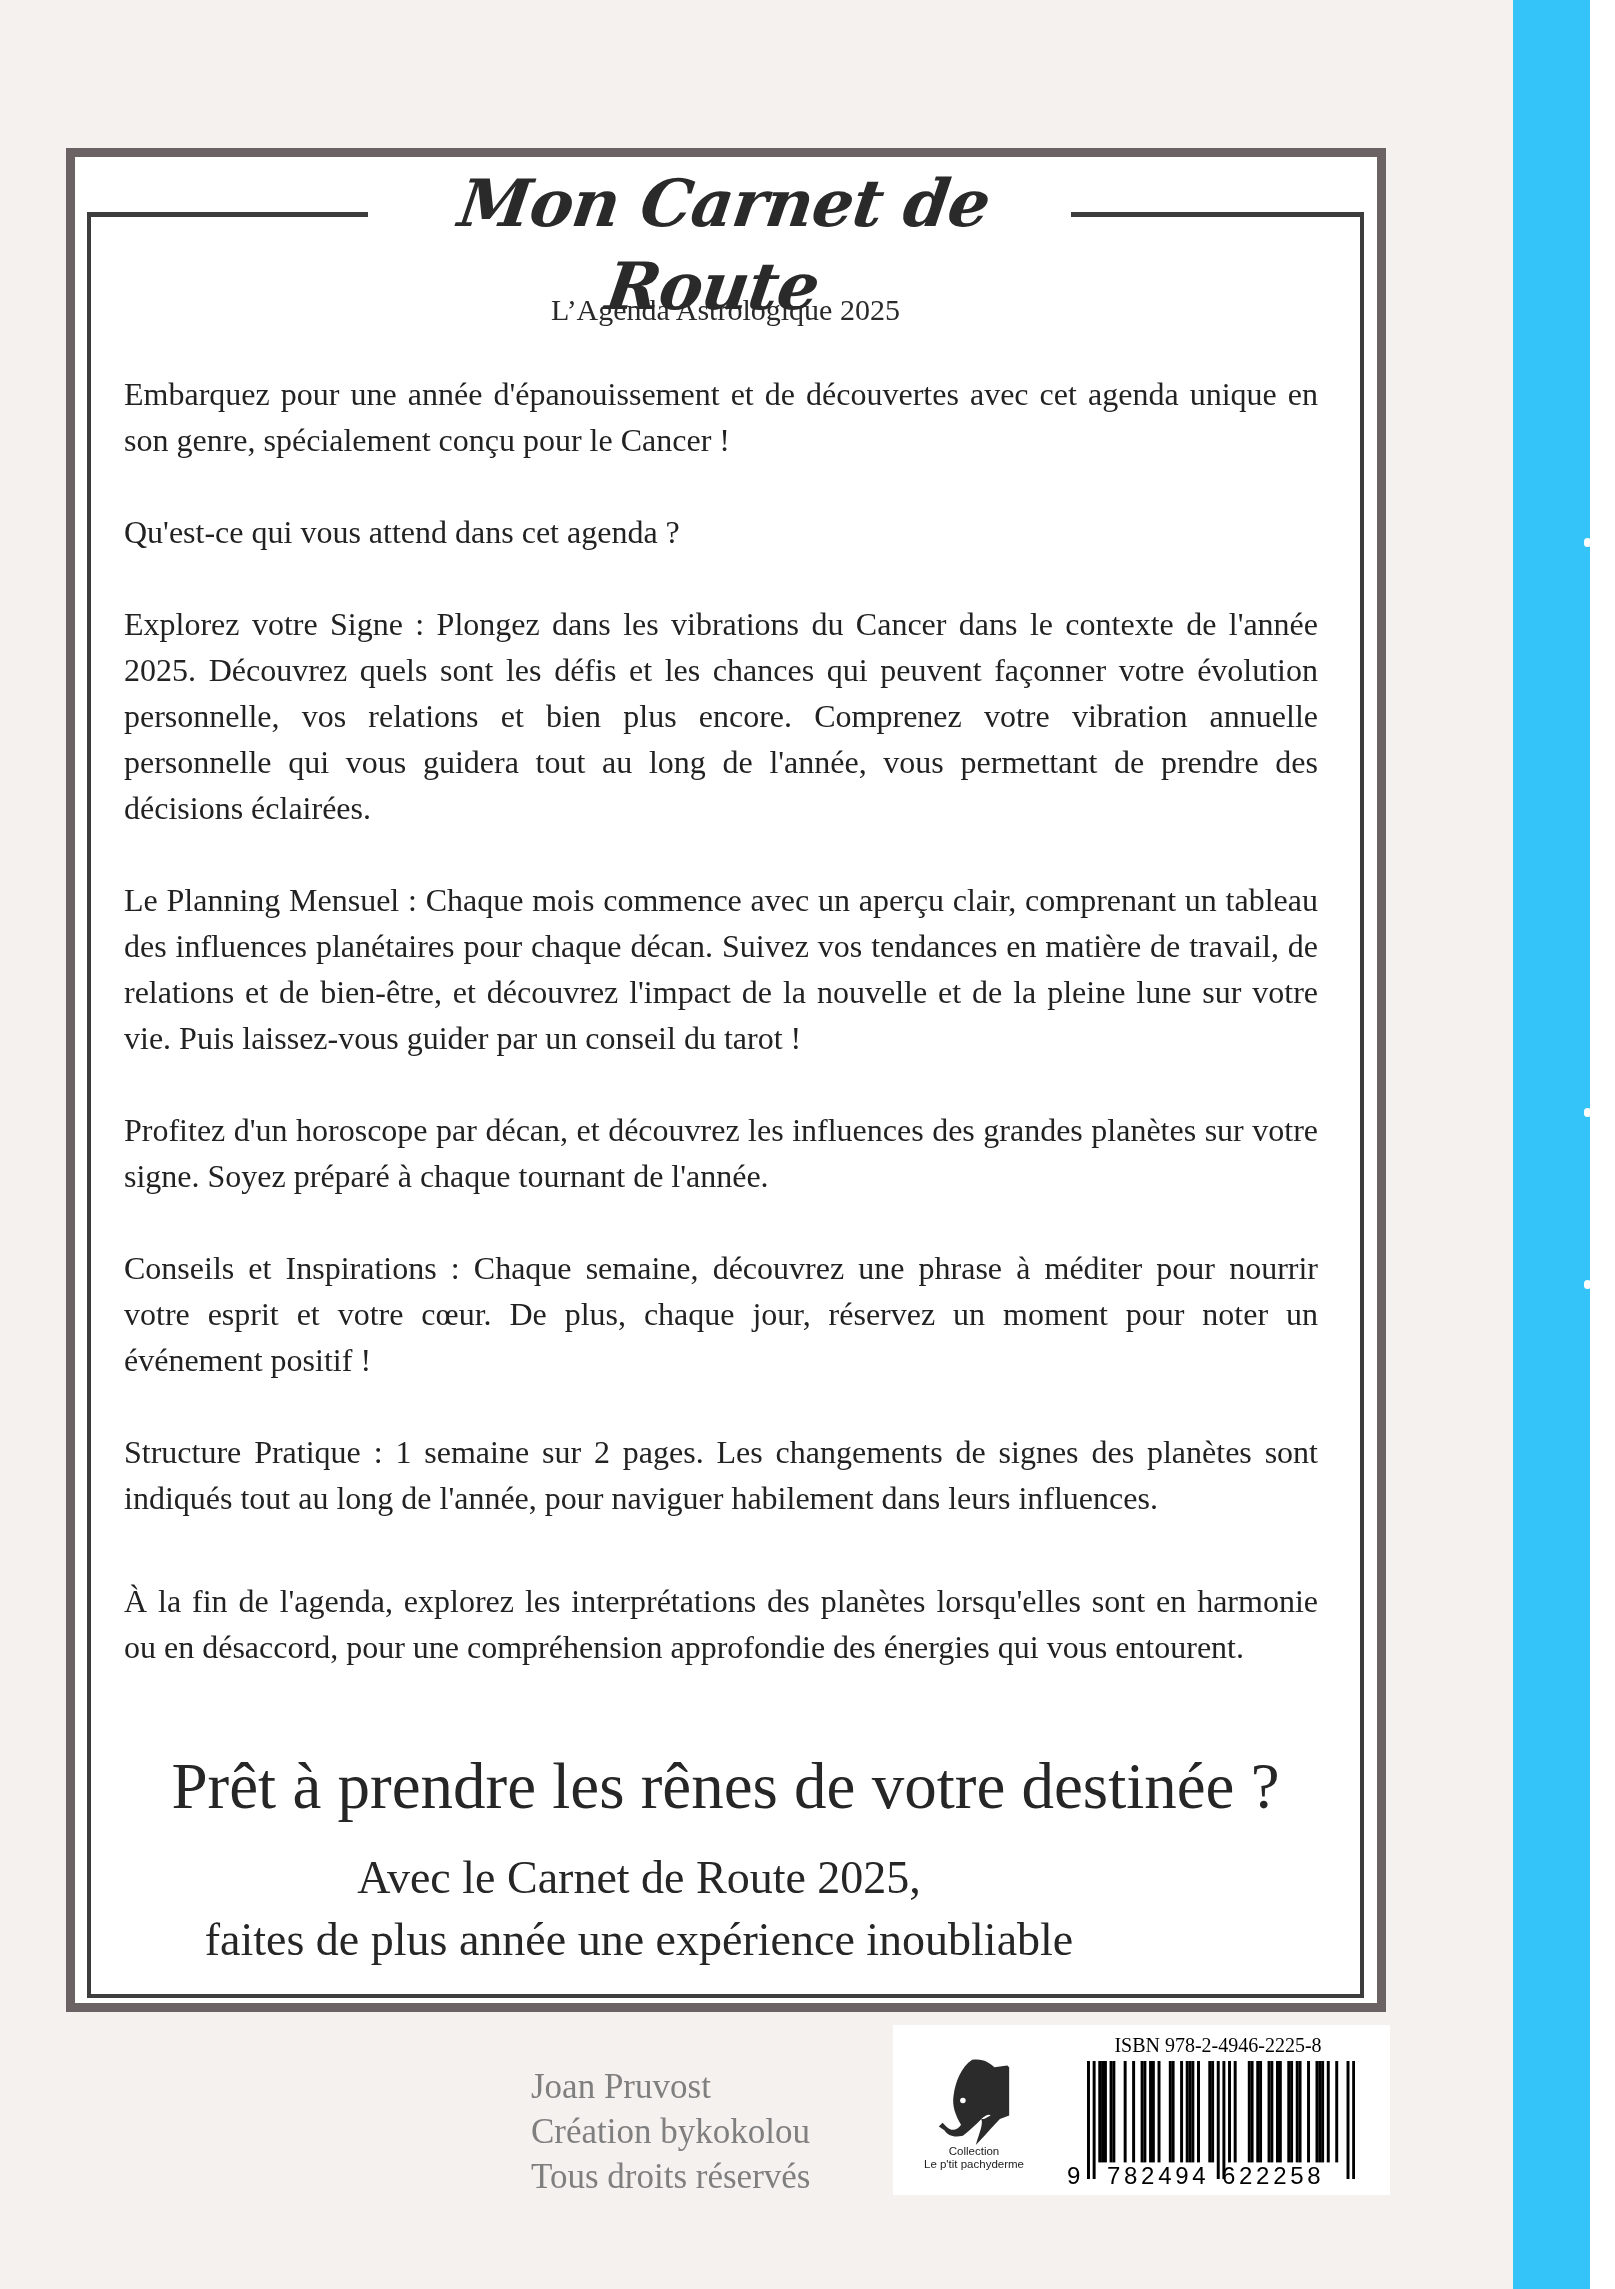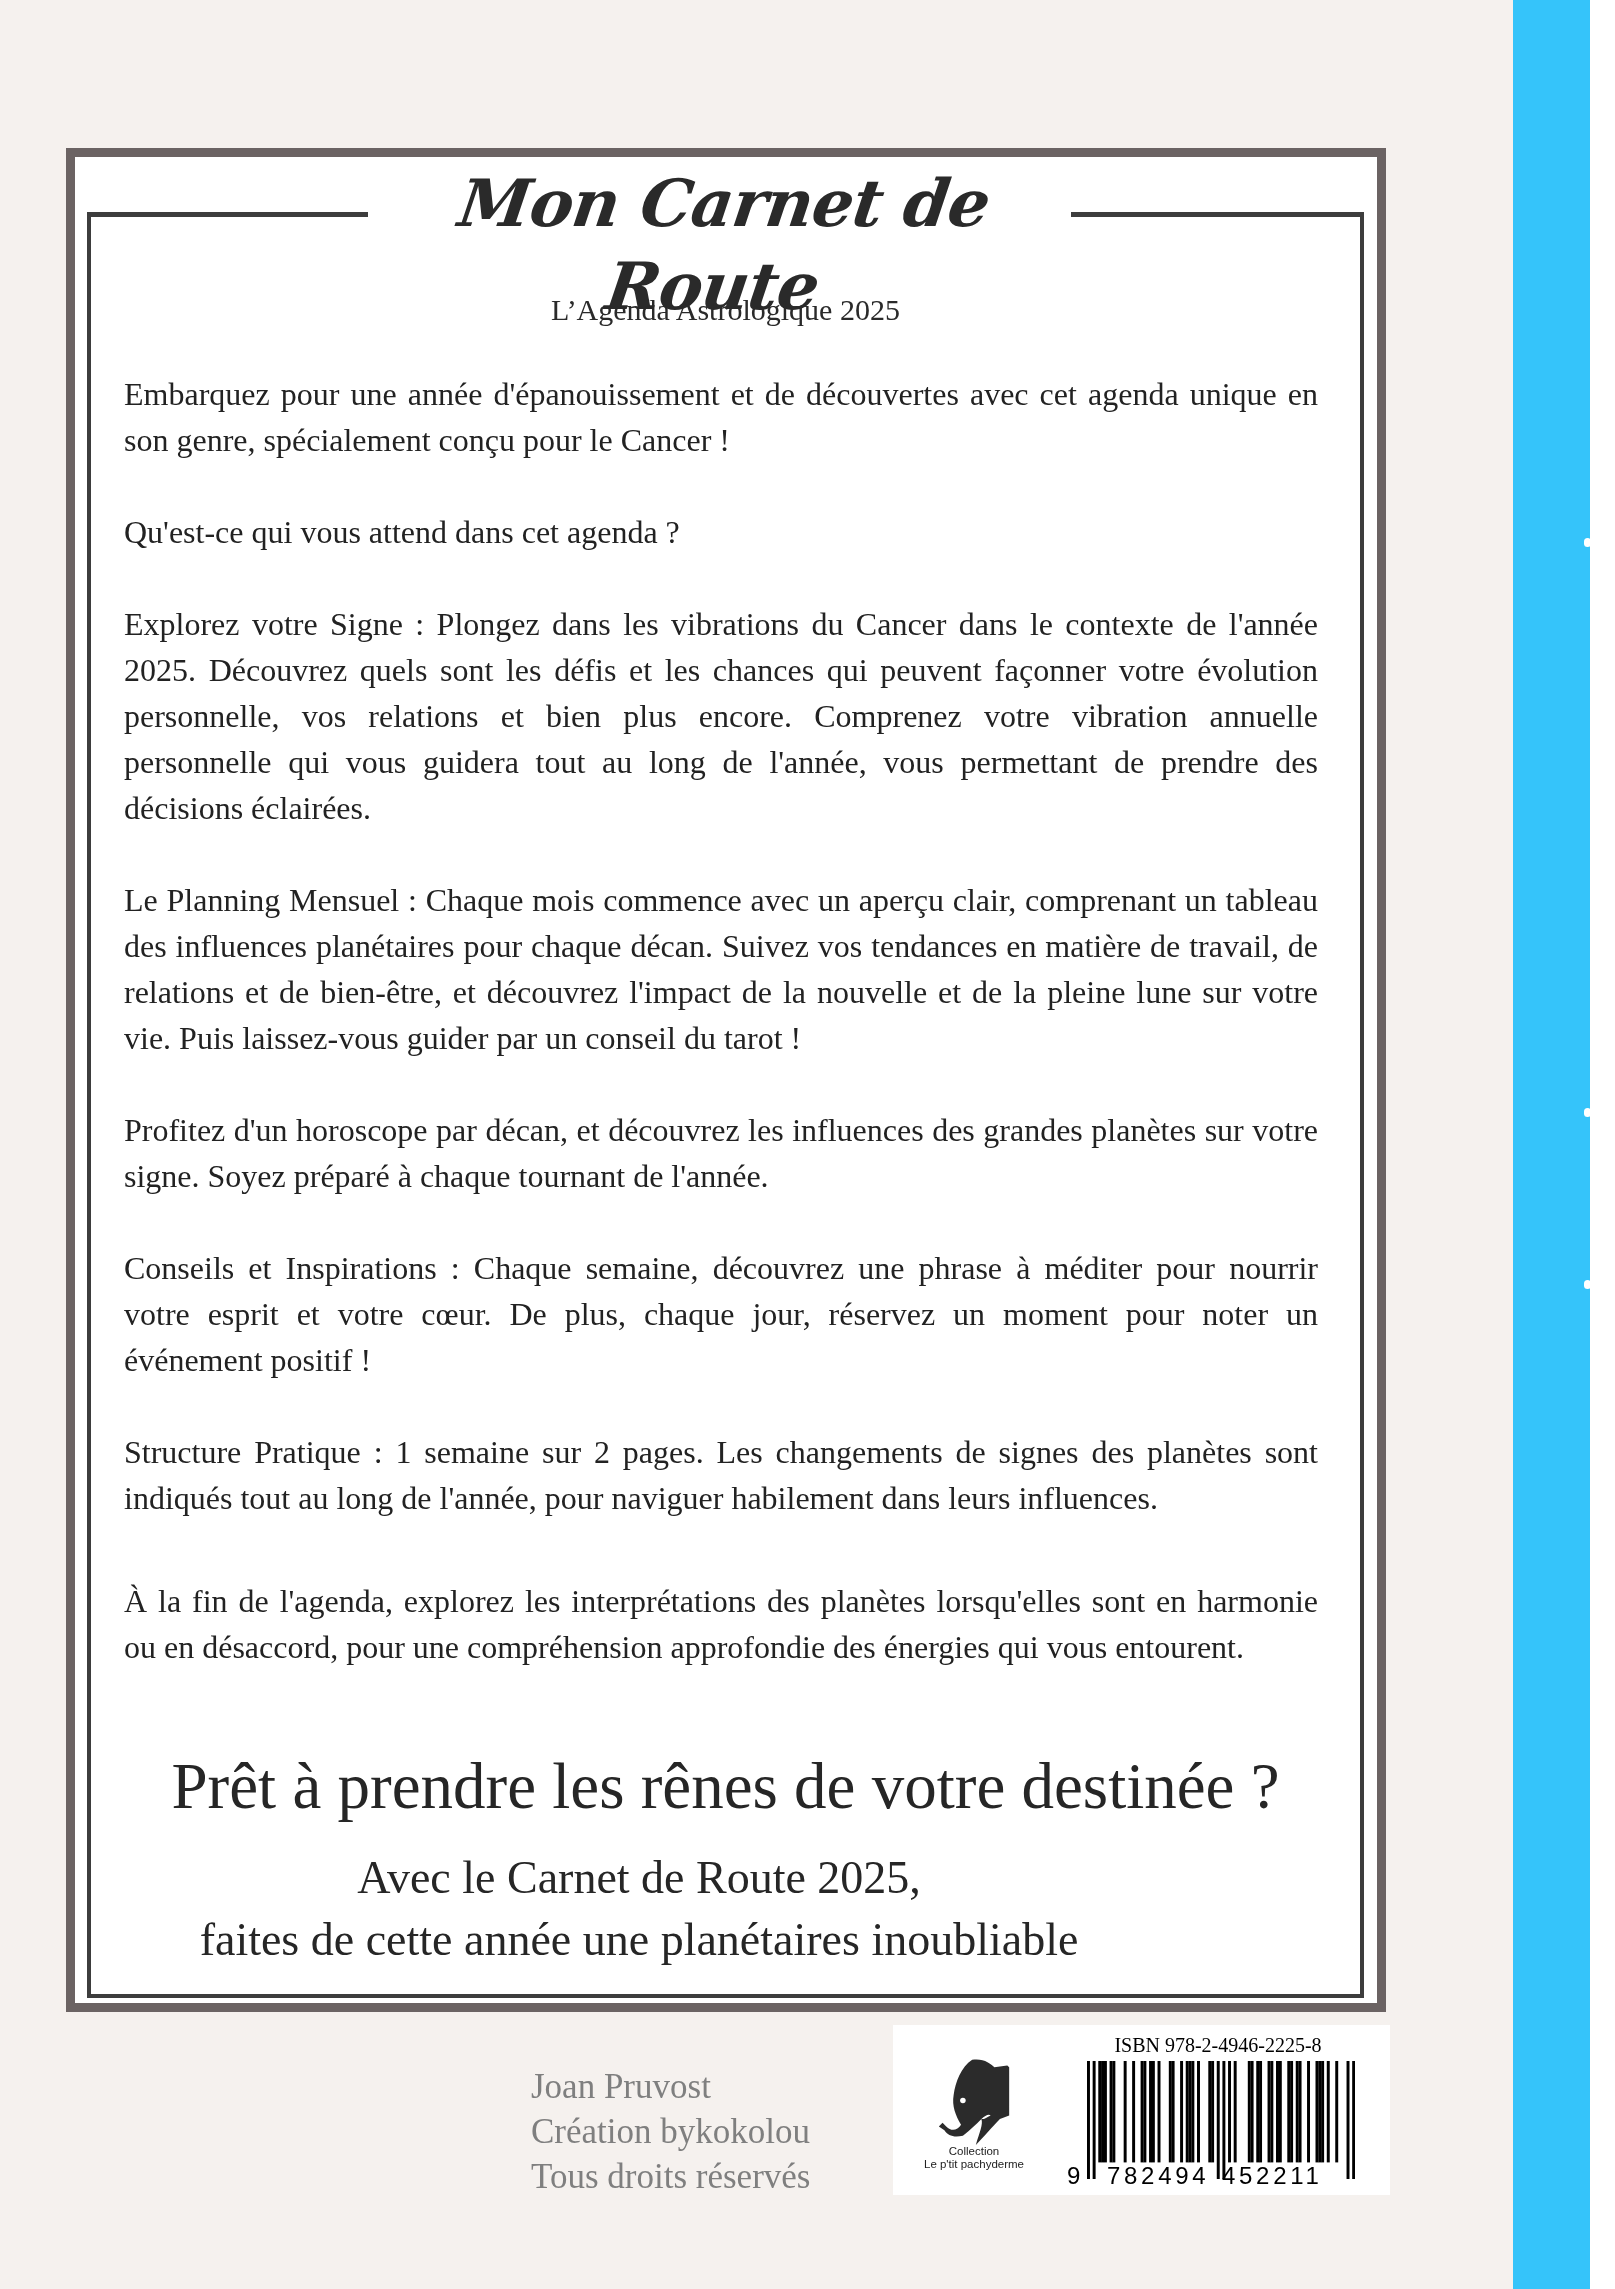--- a/index.html
+++ b/index.html
@@ -103,21 +103,21 @@
   <p>Explorez votre Signe : Plongez dans les vibrations du Cancer dans le contexte de l'année 2025. Découvrez quels sont les défis et les chances qui peuvent façonner votre évolution personnelle, vos relations et bien plus encore. Comprenez votre vibration annuelle personnelle qui vous guidera tout au long de l'année, vous permettant de prendre des décisions éclairées.</p>
   <p>Le Planning Mensuel : Chaque mois commence avec un aperçu clair, comprenant un tableau des influences planétaires pour chaque décan. Suivez vos tendances en matière de travail, de relations et de bien-être, et découvrez l'impact de la nouvelle et de la pleine lune sur votre vie. Puis laissez-vous guider par un conseil du tarot !</p>
   <p>Profitez d'un horoscope par décan, et découvrez les influences des grandes planètes sur votre signe. Soyez préparé à chaque tournant de l'année.</p>
   <p>Conseils et Inspirations : Chaque semaine, découvrez une phrase à méditer pour nourrir votre esprit et votre cœur. De plus, chaque jour, réservez un moment pour noter un événement positif !</p>
   <p class="gap-lg">Structure Pratique : 1 semaine sur 2 pages. Les changements de signes des planètes sont indiqués tout au long de l'année, pour naviguer habilement dans leurs influences.</p>
   <p>À la fin de l'agenda, explorez les interprétations des planètes lorsqu'elles sont en harmonie ou en désaccord, pour une compréhension approfondie des énergies qui vous entourent.</p>
 </div>
 
 <div class="cta-question">Prêt à prendre les rênes de votre destinée ?</div>
 <div class="cta-line l1">Avec le Carnet de Route 2025,</div>
-<div class="cta-line l2">faites de cette année une planétaires inoubliable</div>
+<div class="cta-line l2">faites de plus année une expérience inoubliable</div>
 
 <div class="credits">
   <div>Joan Pruvost</div>
   <div>Création bykokolou</div>
   <div>Tous droits réservés</div>
 </div>
 
 <div class="barcode-box">
   <svg class="elephant" viewBox="0 0 84 94">
     <path d="M40 2 C52 0 60 6 64 10 L78 8 L80 10 L80 62 L70 66 C62 74 52 86 44 94 C48 80 52 72 50 66 C44 72 38 78 30 84 C20 86 14 84 10 78 L4 74 L8 70 L12 74 C18 80 24 78 28 72 C22 62 18 52 20 40 C22 26 28 10 40 2 Z" fill="#2b2b2b"></path>
@@ -173,15 +173,15 @@
       <rect x="247.26" y="0" width="3.20" height="110" fill="#000"></rect>
       <rect x="250.32" y="0" width="3.20" height="110" fill="#000"></rect>
       <rect x="253.37" y="0" width="3.20" height="110" fill="#000"></rect>
       <rect x="259.47" y="0" width="3.20" height="110" fill="#000"></rect>
       <rect x="268.63" y="0" width="3.20" height="110" fill="#000"></rect>
       <rect x="280.84" y="0" width="3.20" height="128" fill="#000"></rect>
       <rect x="286.95" y="0" width="3.20" height="128" fill="#000"></rect>
     </svg>
   <div class="ean-digits ean-first">9</div>
   <div class="ean-digits ean-left">782494</div>
-  <div class="ean-digits ean-right">452211</div>
+  <div class="ean-digits ean-right">622258</div>
 </div>
 
 
 </body></html>

